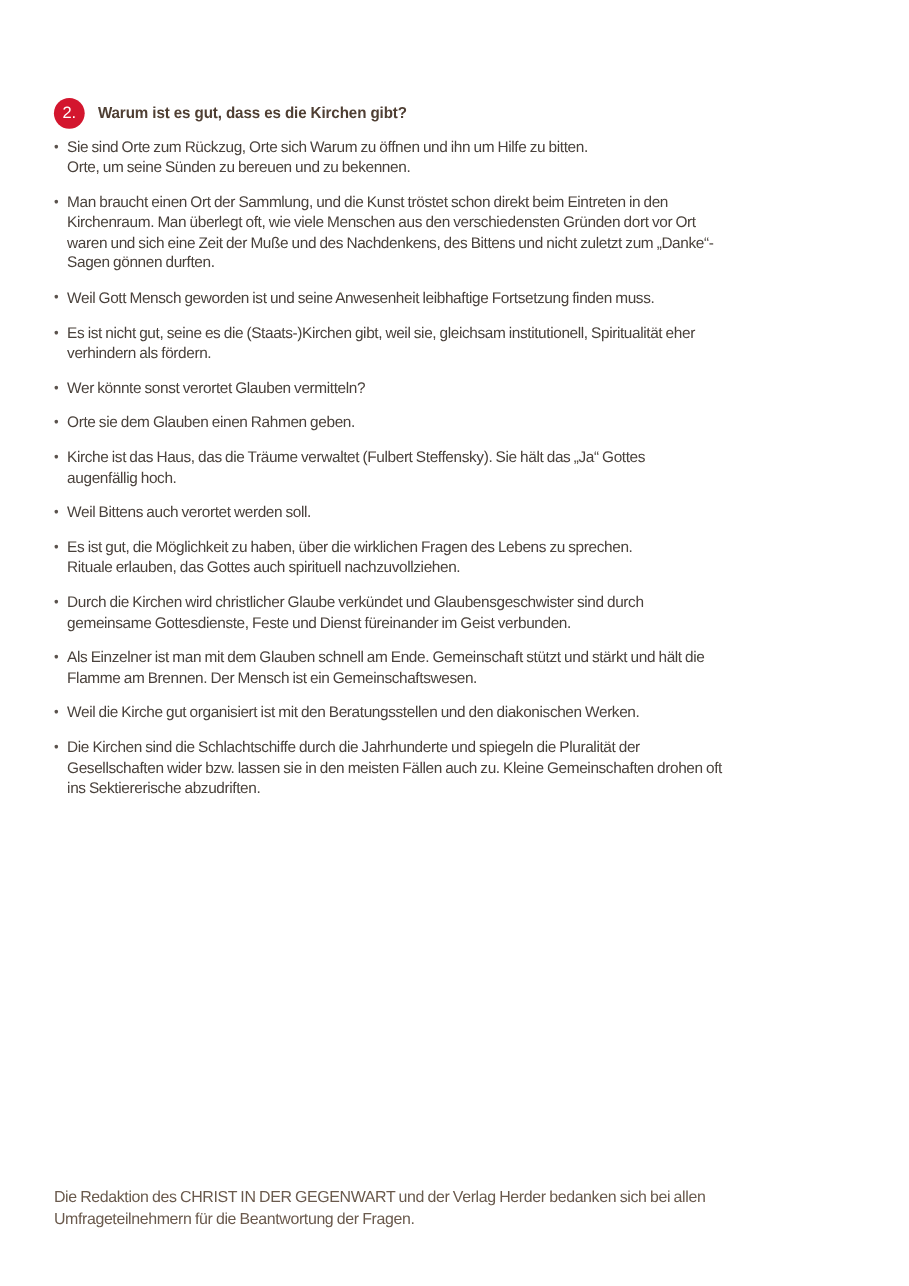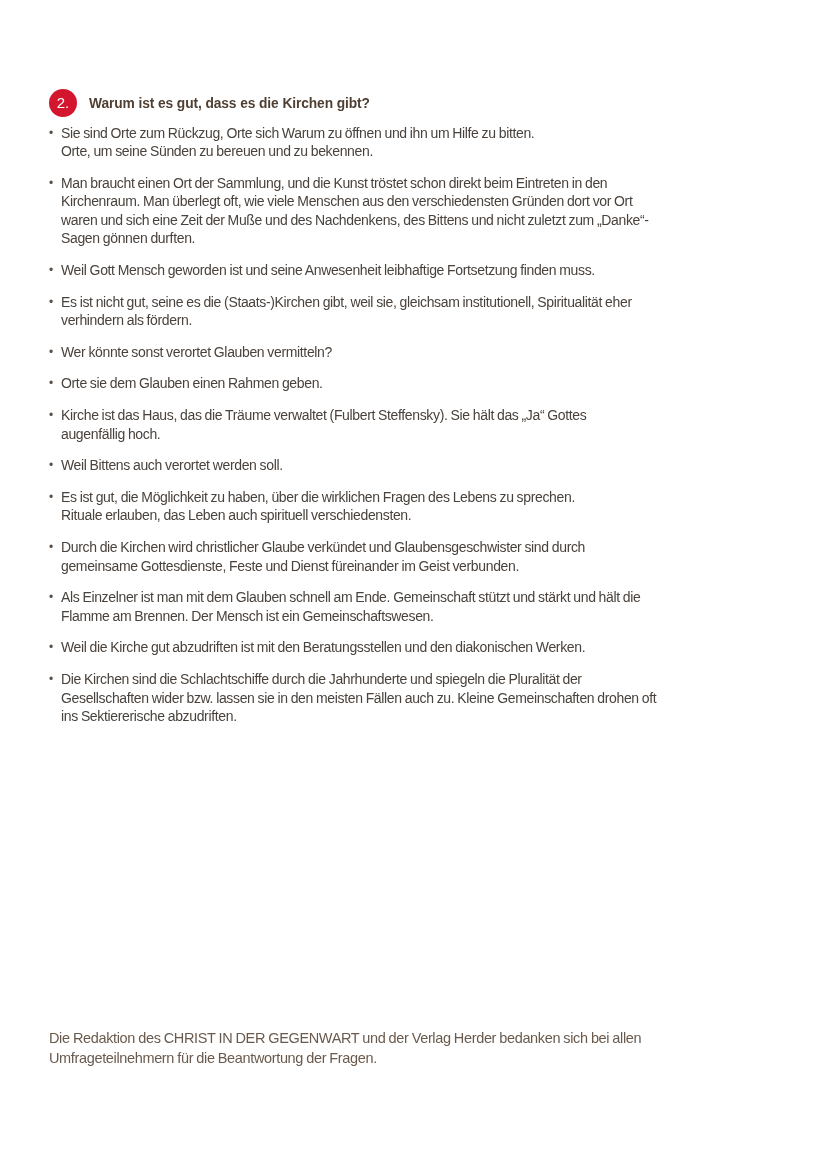--- a/index.html
+++ b/index.html
@@ -69,21 +69,21 @@
       font-size: 12px;
       color: #5a524c;
     }
     .answer-text {
       white-space: pre-line;
       display: block;
     }
     .footer {
       position: absolute;
       left: 49px;
-      top: 1028px;
+      top: 1079px;
       width: 720px;
       font-size: 14.5px;
       line-height: 20px;
       color: #6a5a4d;
       letter-spacing: -0.35px;
       word-spacing: -0.5px;
       white-space: pre-line;
     }
   </style>
 </head>
@@ -129,35 +129,35 @@
     <span class="answer-text">Kirche ist das Haus, das die Träume verwaltet (Fulbert Steffensky). Sie hält das „Ja“ Gottes
 augenfällig hoch.</span>
   </li>
   <li class="answer">
     <span class="bullet">•</span>
     <span class="answer-text">Weil Bittens auch verortet werden soll.</span>
   </li>
   <li class="answer">
     <span class="bullet">•</span>
     <span class="answer-text">Es ist gut, die Möglichkeit zu haben, über die wirklichen Fragen des Lebens zu sprechen.
-Rituale erlauben, das Leben auch spirituell verschiedensten.</span>
+Rituale erlauben, das Gottes auch spirituell nachzuvollziehen.</span>
   </li>
   <li class="answer">
     <span class="bullet">•</span>
     <span class="answer-text">Durch die Kirchen wird christlicher Glaube verkündet und Glaubensgeschwister sind durch
 gemeinsame Gottesdienste, Feste und Dienst füreinander im Geist verbunden.</span>
   </li>
   <li class="answer">
     <span class="bullet">•</span>
     <span class="answer-text">Als Einzelner ist man mit dem Glauben schnell am Ende. Gemeinschaft stützt und stärkt und hält die
 Flamme am Brennen. Der Mensch ist ein Gemeinschaftswesen.</span>
   </li>
   <li class="answer">
     <span class="bullet">•</span>
-    <span class="answer-text">Weil die Kirche gut abzudriften ist mit den Beratungsstellen und den diakonischen Werken.</span>
+    <span class="answer-text">Weil die Kirche gut organisiert ist mit den Beratungsstellen und den diakonischen Werken.</span>
   </li>
   <li class="answer">
     <span class="bullet">•</span>
     <span class="answer-text">Die Kirchen sind die Schlachtschiffe durch die Jahrhunderte und spiegeln die Pluralität der
 Gesellschaften wider bzw. lassen sie in den meisten Fällen auch zu. Kleine Gemeinschaften drohen oft
 ins Sektiererische abzudriften.</span>
   </li>
 </ul>
 
 <div class="footer">Die Redaktion des CHRIST IN DER GEGENWART und der Verlag Herder bedanken sich bei allen

